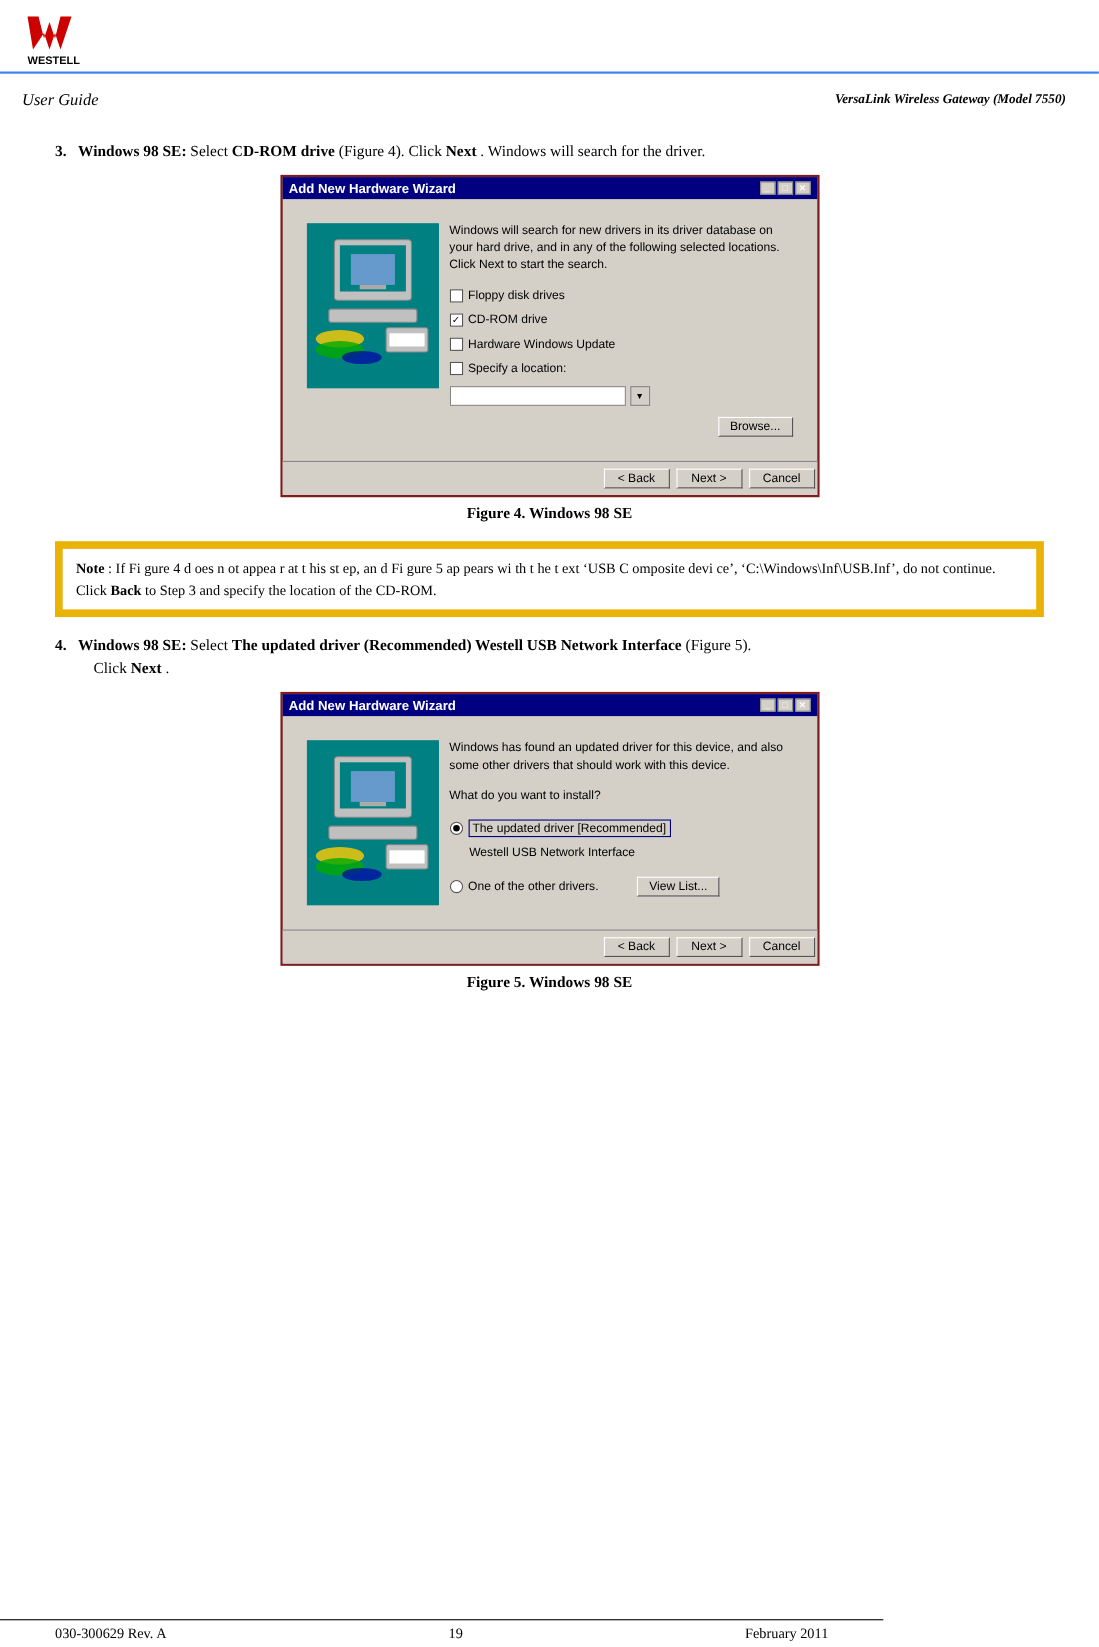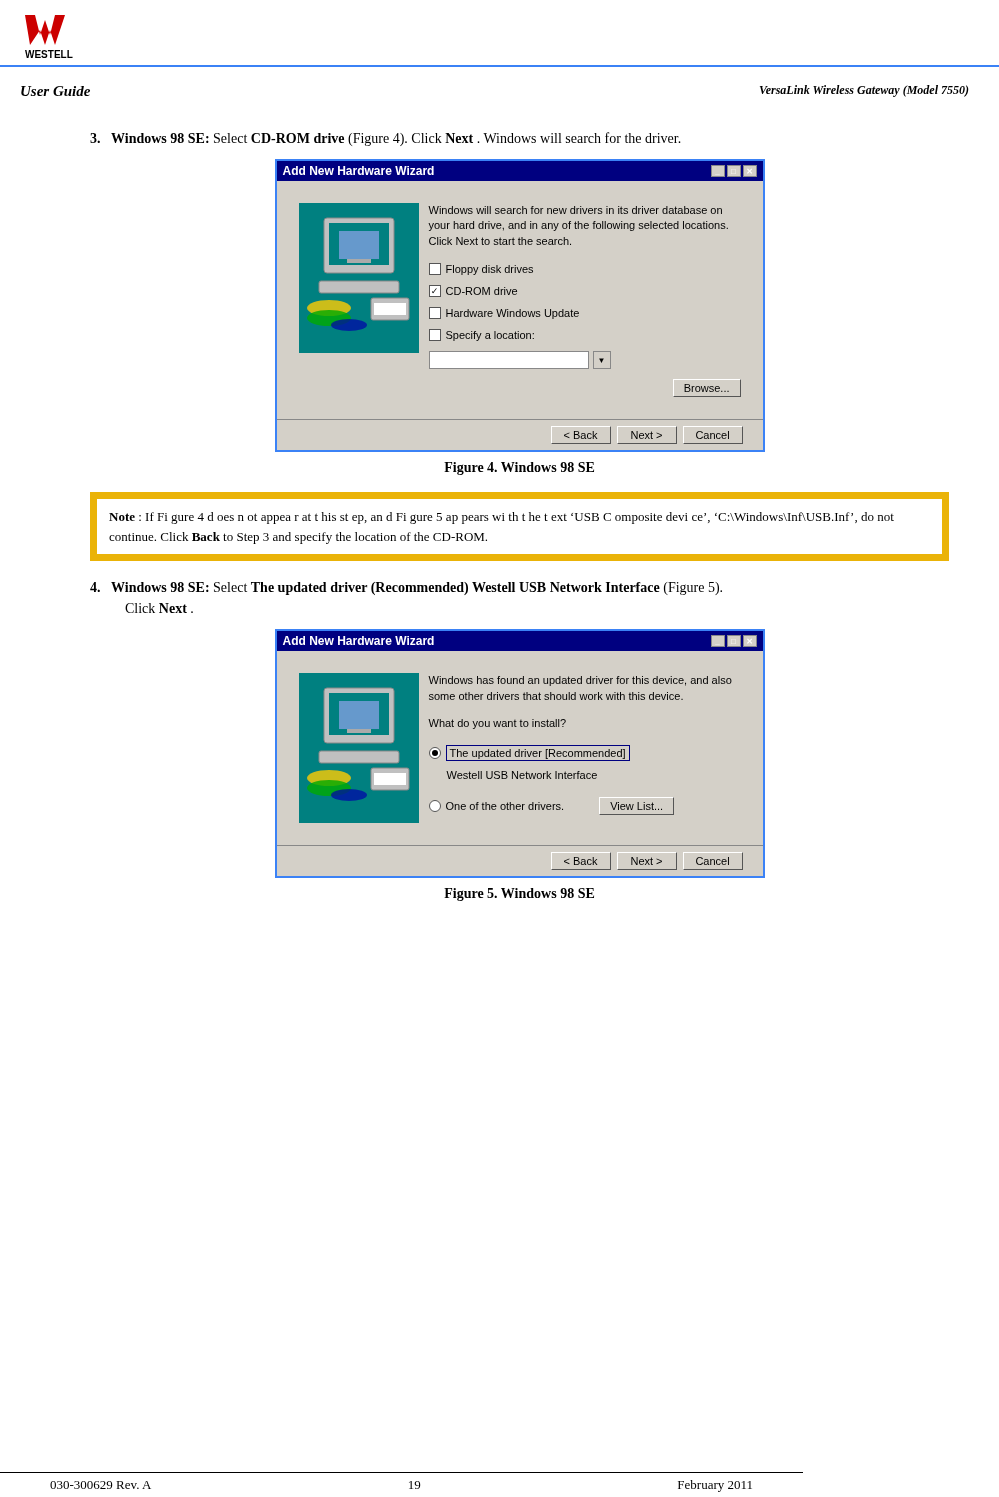--- a/index.html
+++ b/index.html
@@ -31,33 +31,32 @@
     }
     .header-titles {
       display: flex;
       justify-content: space-between;
       width: 100%;
       padding: 10px 30px 4px 20px;
       margin-top: 2px;
     }
     .user-guide-label {
       font-style: italic;
-      font-weight: bold;
+      font-weight: normal;
       font-size: 15px;
     }
     .product-title {
       font-style: italic;
       font-weight: bold;
       font-size: 12px;
     }
 
     
     .content {
       padding: 10px 50px 10px 50px;
-      margin-left: 40px;
     }
 
     
     .step-para {
       margin: 14px 0 10px 0;
       font-size: 14px;
       line-height: 1.5;
     }
     .step-num {
       font-weight: bold;
@@ -75,21 +74,21 @@
     }
     .figure-caption {
       font-weight: bold;
       font-size: 14px;
       margin-top: 8px;
       text-align: center;
     }
 
     
     .wizard-window {
-      border: 2px solid #3b82f6;
+      border: 2px solid #7f1d1d;
       width: 490px;
       background: #d4d0c8;
       font-family: Arial, sans-serif;
       font-size: 11px;
     }
     .wizard-titlebar {
       background: #000080;
       color: #fff;
       padding: 3px 6px;
       font-size: 12px;
@@ -221,21 +220,21 @@
       border-bottom: 1px solid #555;
       padding: 2px 10px;
       font-size: 11px;
       font-family: Arial, sans-serif;
       cursor: pointer;
       min-width: 60px;
       text-align: center;
     }
     .wizard-footer {
       border-top: 1px solid #888;
-      padding: 6px 20px;
+      padding: 6px 2px;
       display: flex;
       justify-content: flex-end;
       gap: 6px;
       background: #d4d0c8;
     }
 
     
     .note-box {
       border: 7px solid #eab308;
       padding: 8px 12px;

